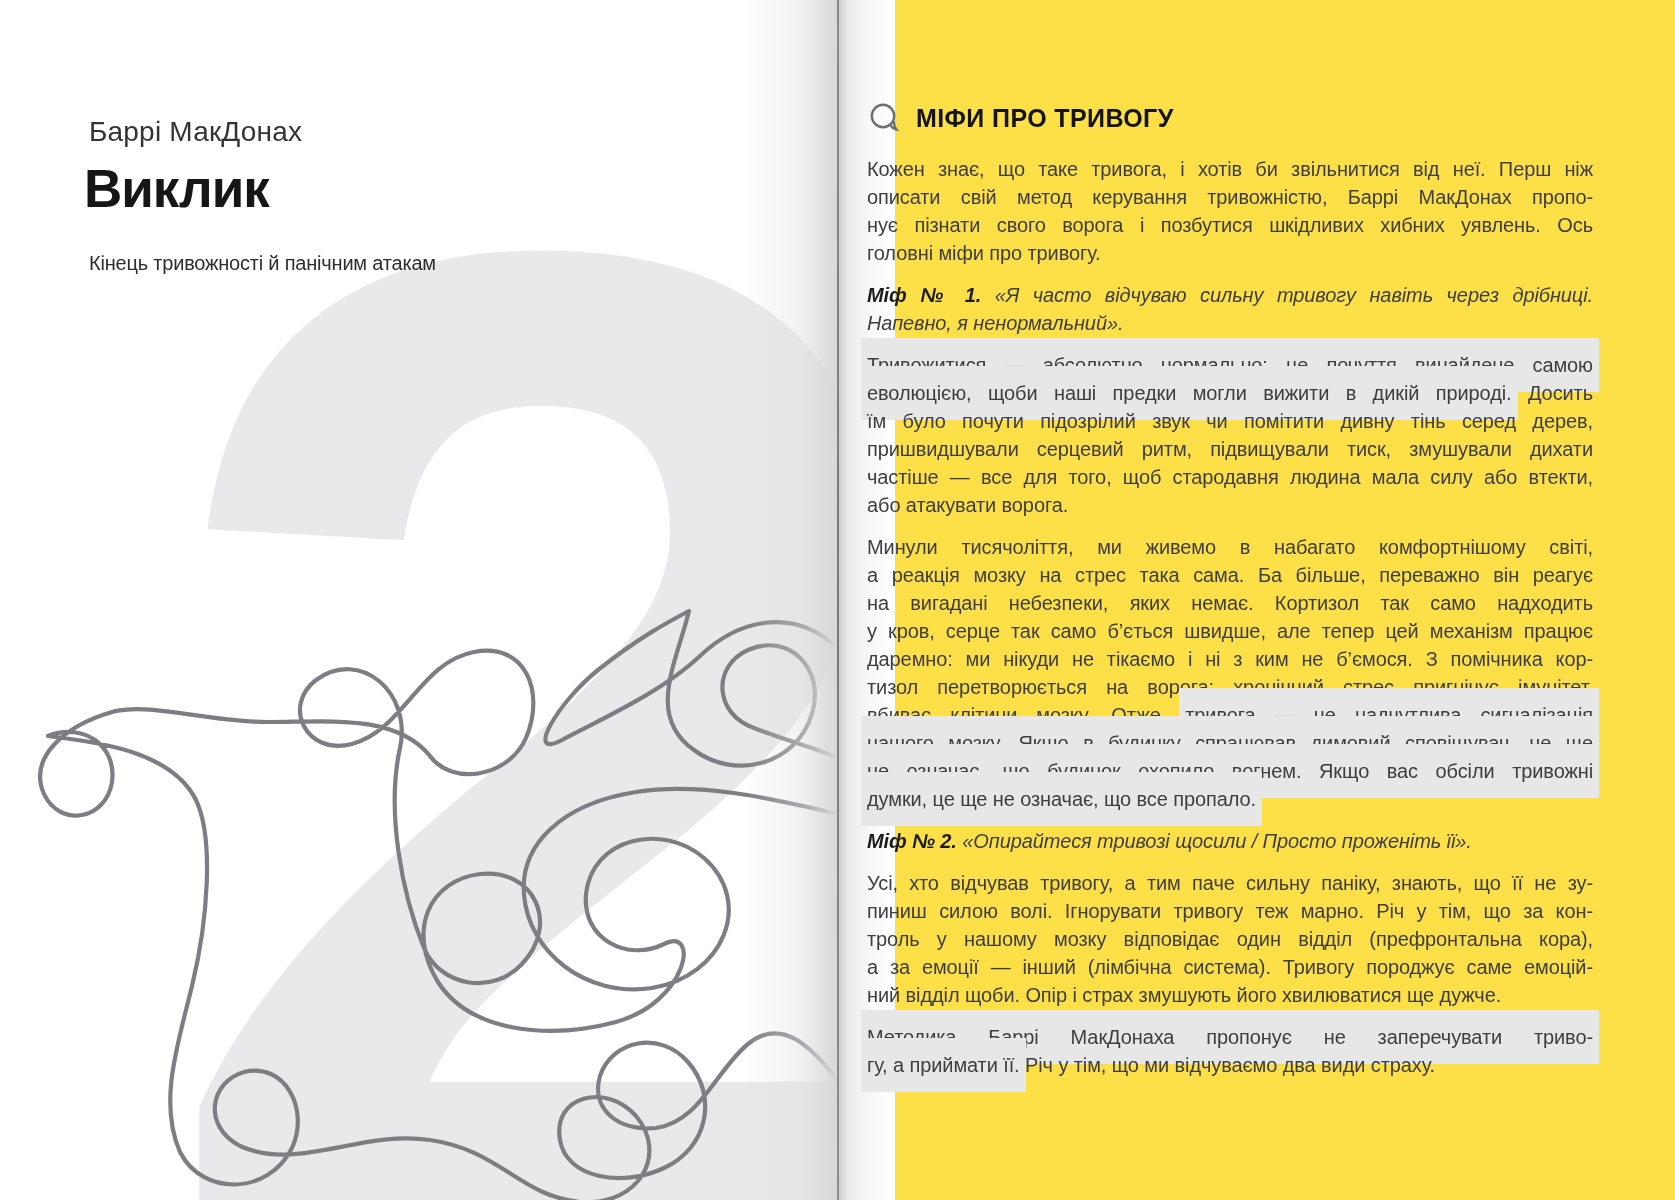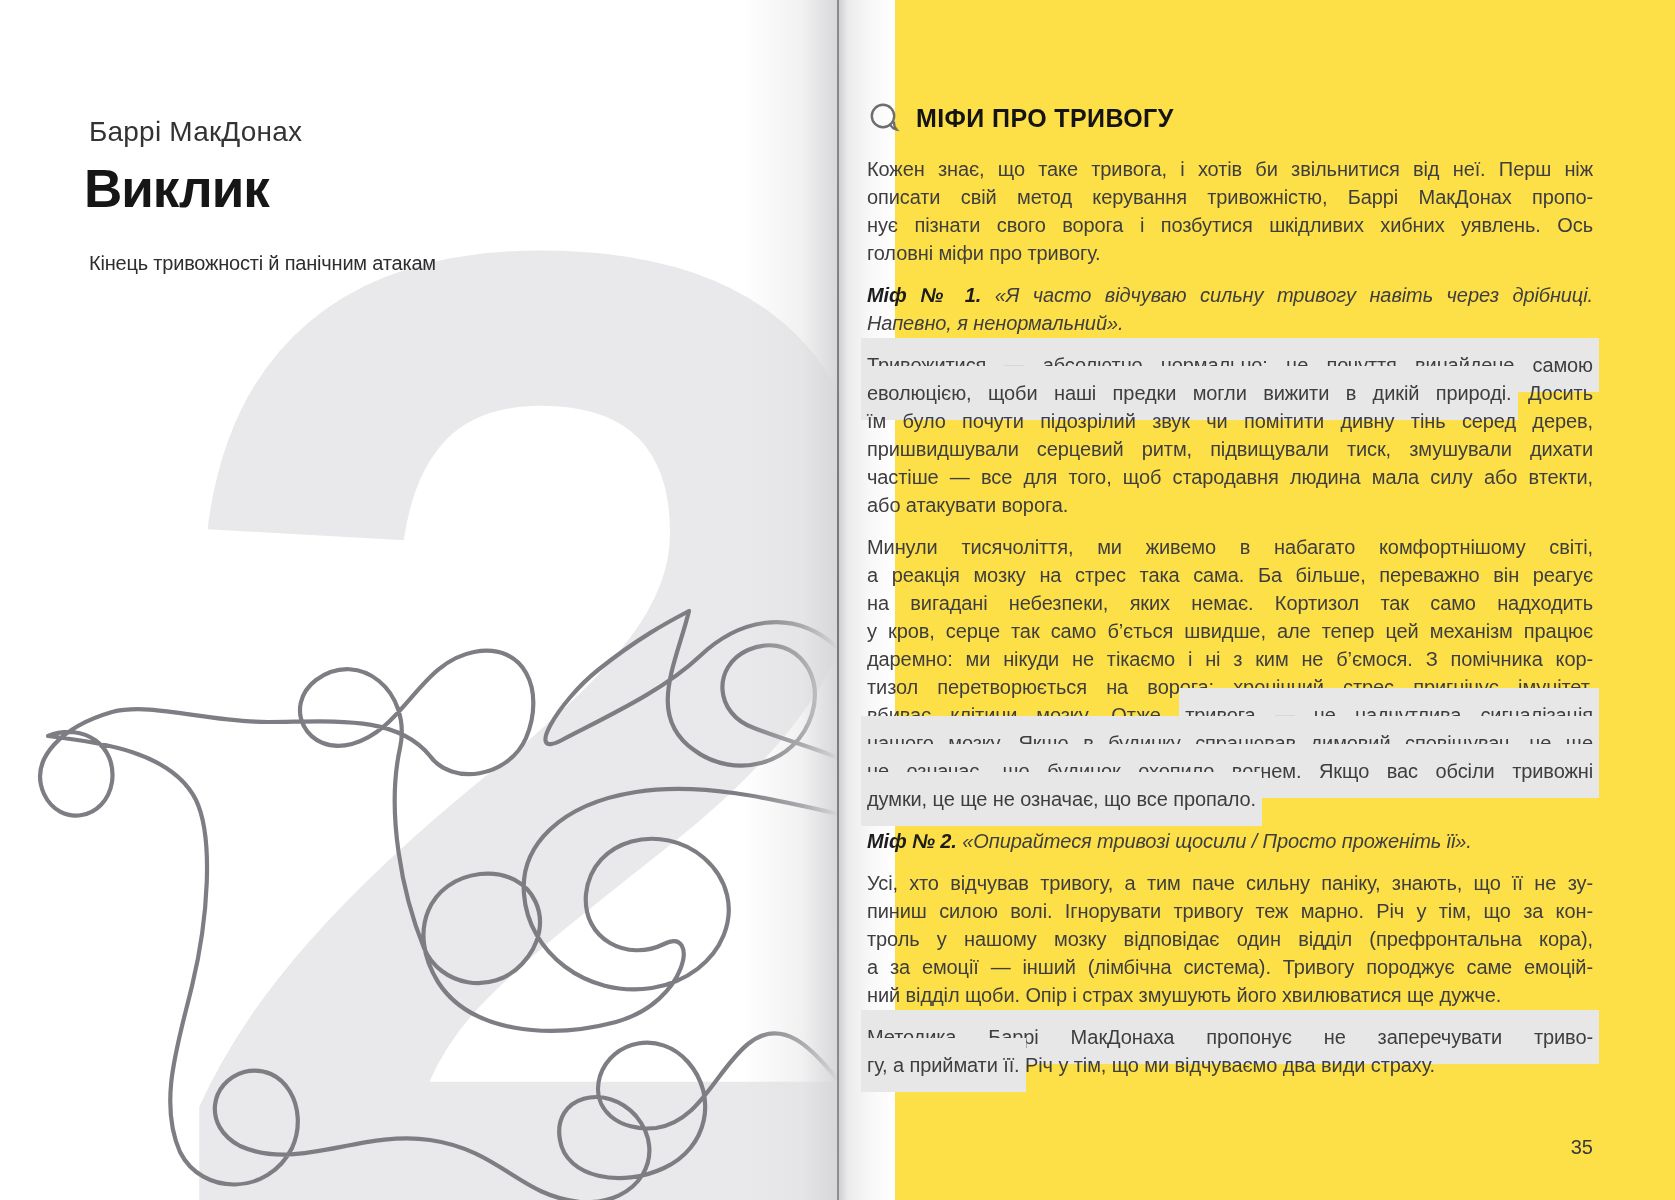--- a/index.html
+++ b/index.html
@@ -166,16 +166,15 @@
             <div class="line"><span>троль у нашому мозку відповідає один відділ (префронтальна кора),</span></div>
             <div class="line"><span>а за емоції — інший (лімбічна система). Тривогу породжує саме емоцій-</span></div>
             <div class="line last"><span>ний відділ щоби. Опір і страх змушують його хвилюватися ще дужче.</span></div>
           </div>
           <div class="para">
             <div class="line"><span class="hl">Методика Баррі МакДонаха пропонує не заперечувати триво-</span></div>
             <div class="line last"><span class="hl">гу, а приймати її.</span><span> Річ у тім, що ми відчуваємо два види страху.</span></div>
           </div>
         </div>
     </div>
-    <div class="page-num">35</div>
   </div>
 
 </div>
 
 </body></html>

